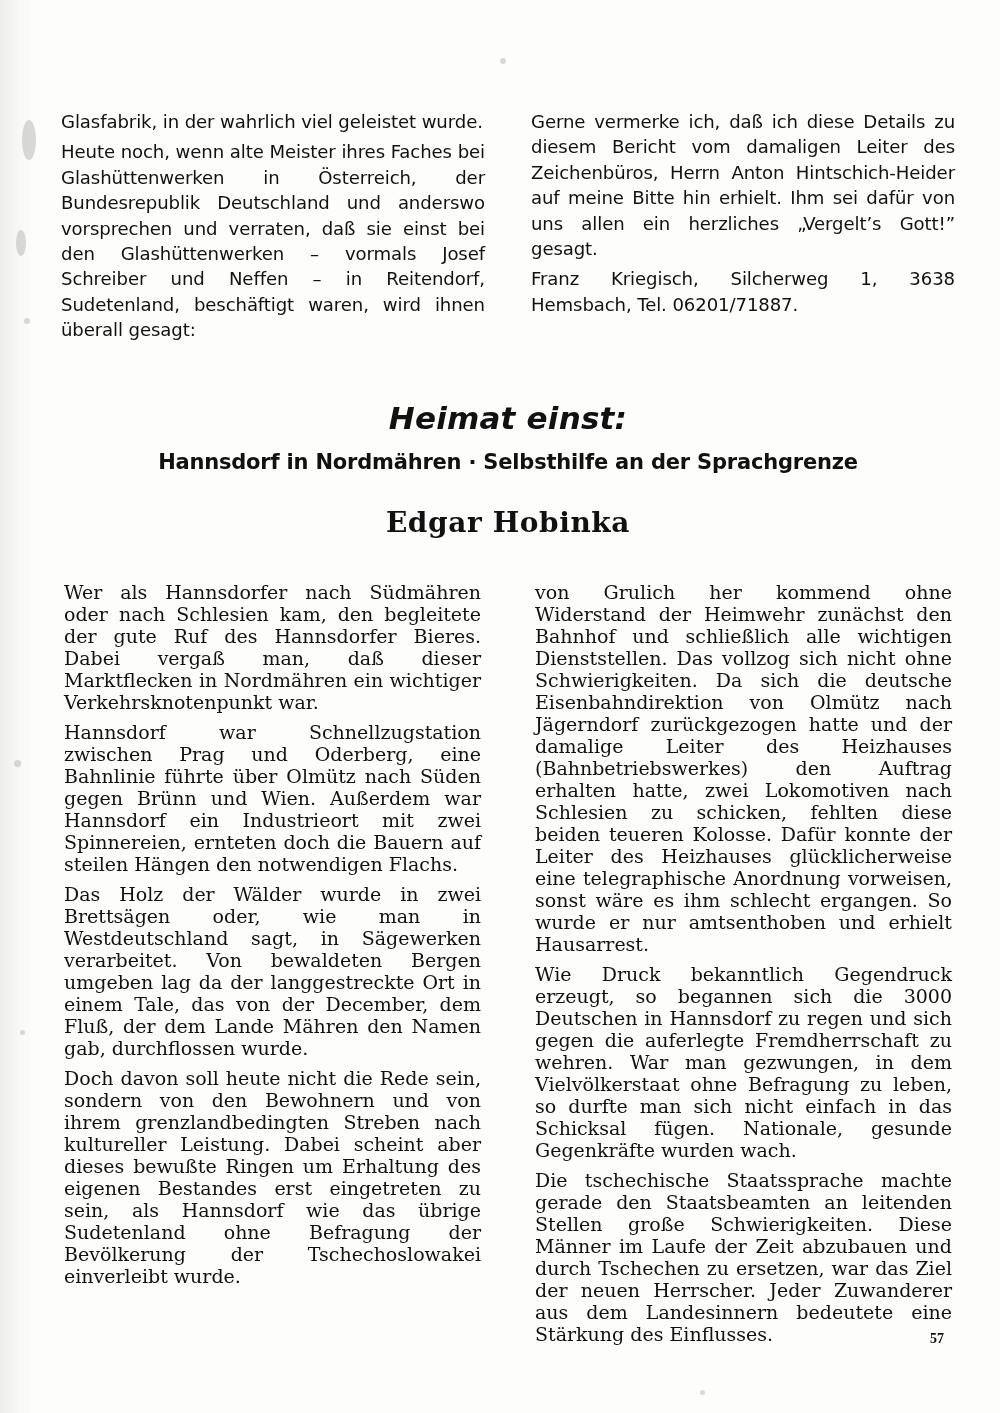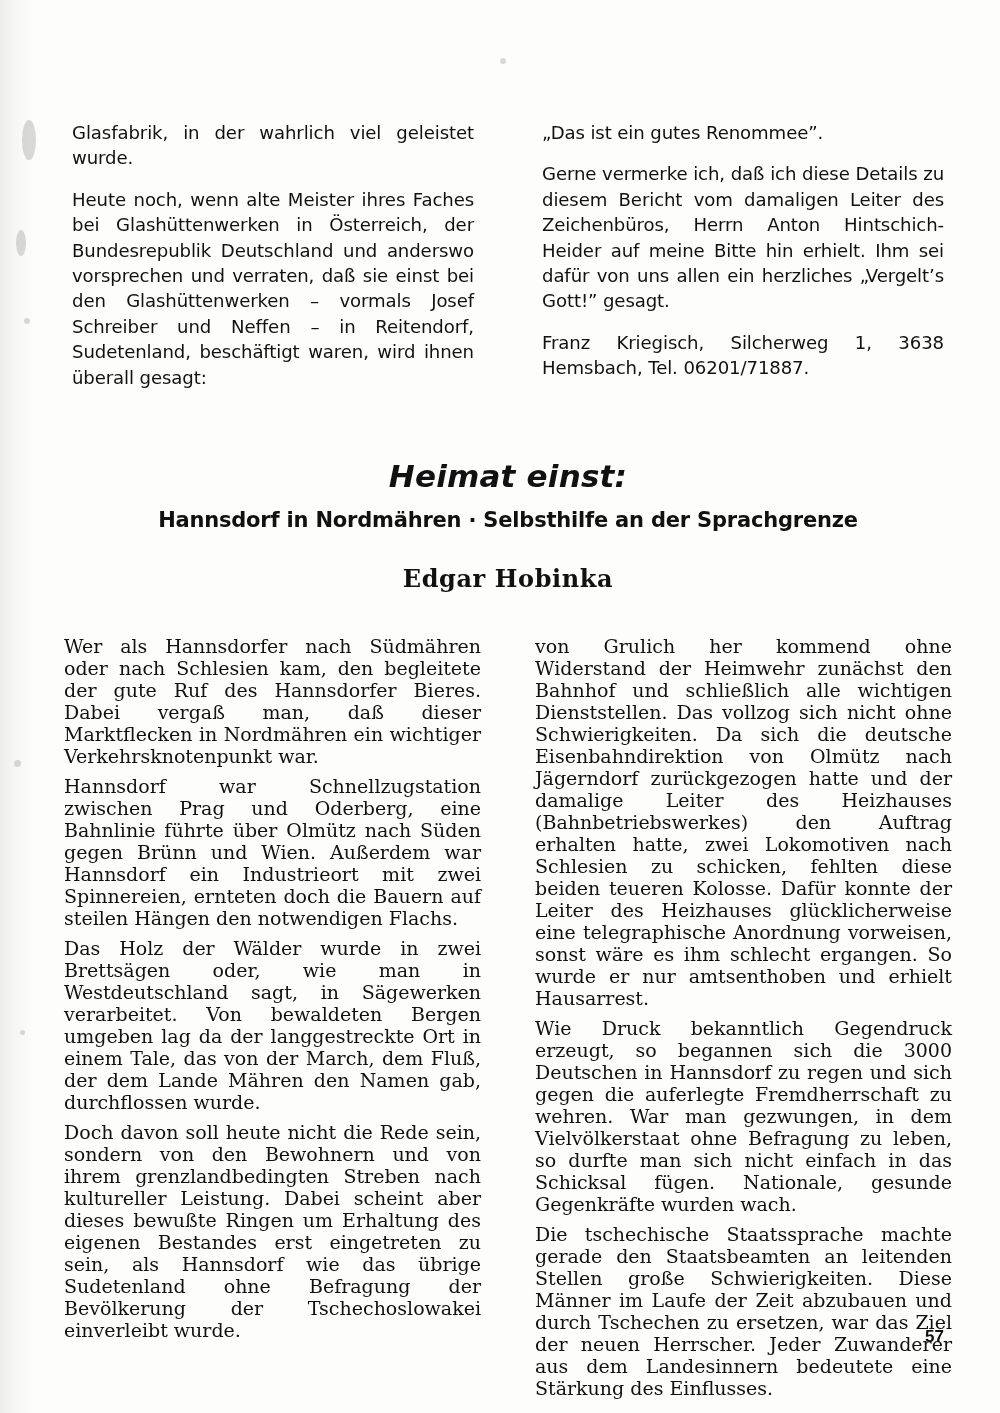--- a/index.html
+++ b/index.html
@@ -38,21 +38,21 @@
   }
   
   .cols {
     display: flex;
     gap: 36px;
   }
   .col {
     width: 434px;
   }
   p.just {
-    margin: 16px;
+    margin: 5px;
     text-align: justify;
     text-justify: inter-word;
     font-size: 19.4px;
     line-height: 25.6px;
     hyphens: manual;
   }
   p.just.sans {
     font-family: "DejaVu Sans", sans-serif;
     font-size: 18.1px;
     line-height: 25.4px;
@@ -76,21 +76,21 @@
   .h-sub {
     font-family: "DejaVu Sans", sans-serif;
     font-weight: bold;
     font-size: 21px;
     margin: 14px 0 0 0;
     letter-spacing: -0.2px;
   }
   .h-author {
     font-family: "DejaVu Serif", serif;
     font-weight: bold;
-    font-size: 24px;
+    font-size: 28px;
     margin: 32px 0 0 0;
     letter-spacing: .6px;
   }
 
   
   .body-cols {
     display: flex;
     gap: 38px;
     margin-top: 34px;
   }
@@ -101,23 +101,23 @@
     margin: 8px;
     text-align: justify;
     font-size: 19px;
     line-height: 22px;
     font-family: "DejaVu Serif", serif;
   }
   .folio {
     position: absolute;
     right: 56px;
     bottom: 66px;
-    font-family: Liberation Sans, sans-serif;
+    font-family: Liberation Serif, serif;
     font-weight: bold;
-    font-size: 17px;
+    font-size: 14px;
   }
 </style>
 </head>
 <body>
 
 <div class="page">
   <div class="scan-edge"></div>
   <div class="speck" style="left:22px; top:120px; width:14px; height:40px;"></div>
   <div class="speck" style="left:16px; top:230px; width:10px; height:26px;"></div>
   <div class="speck" style="left:24px; top:318px; width:6px; height:6px;"></div>
@@ -127,37 +127,36 @@
   <div class="speck" style="left:700px; top:1390px; width:5px; height:5px;"></div>
 
   <div class="content">
 
     <div class="cols">
       <div class="col">
         <p class="just sans lastline-left">Glasfabrik, in der wahrlich viel geleistet wurde.</p>
         <p class="just sans lastline-left">Heute noch, wenn alte Meister ihres Faches bei Glashüttenwerken in Österreich, der Bundesrepublik Deutschland und anderswo vorsprechen und verraten, daß sie einst bei den Glashüttenwerken – vormals Josef Schreiber und Neffen – in Reitendorf, Sudetenland, beschäftigt waren, wird ihnen überall gesagt:</p>
       </div>
       <div class="col">
-        <p class="just sans lastline-left">„Das ist ein gutes Renommee”.</p>
         <p class="just sans lastline-left">Gerne vermerke ich, daß ich diese Details zu diesem Bericht vom damaligen Leiter des Zeichenbüros, Herrn Anton Hintschich-Heider auf meine Bitte hin erhielt. Ihm sei dafür von uns allen ein herzliches „Vergelt’s Gott!” gesagt.</p>
         <p class="just sans lastline-left">Franz Kriegisch, Silcherweg 1, 3638 Hemsbach, Tel. 06201/71887.</p>
       </div>
     </div>
 
     <div class="headline-wrap">
       <h1 class="h-title">Heimat einst:</h1>
       <h2 class="h-sub">Hannsdorf in Nordmähren · Selbsthilfe an der Sprachgrenze</h2>
       <div class="h-author">Edgar Hobinka</div>
     </div>
 
     <div class="body-cols">
       <div class="body-col">
         <p>Wer als Hannsdorfer nach Südmähren oder nach Schlesien kam, den begleitete der gute Ruf des Hannsdorfer Bieres. Dabei vergaß man, daß dieser Marktflecken in Nordmähren ein wichtiger Verkehrsknotenpunkt war.</p>
         <p>Hannsdorf war Schnellzugstation zwischen Prag und Oderberg, eine Bahnlinie führte über Olmütz nach Süden gegen Brünn und Wien. Außerdem war Hannsdorf ein Industrieort mit zwei Spinnereien, ernteten doch die Bauern auf steilen Hängen den notwendigen Flachs.</p>
-        <p>Das Holz der Wälder wurde in zwei Brettsägen oder, wie man in Westdeutschland sagt, in Sägewerken verarbeitet. Von bewaldeten Bergen umgeben lag da der langgestreckte Ort in einem Tale, das von der March, dem Fluß, der dem Lande Mähren den Namen gab, durchflossen wurde.</p>
+        <p>Das Holz der Wälder wurde in zwei Brettsägen oder, wie man in Westdeutschland sagt, in Sägewerken verarbeitet. Von bewaldeten Bergen umgeben lag da der langgestreckte Ort in einem Tale, das von der December, dem Fluß, der dem Lande Mähren den Namen gab, durchflossen wurde.</p>
         <p>Doch davon soll heute nicht die Rede sein, sondern von den Bewohnern und von ihrem grenzlandbedingten Streben nach kultureller Leistung. Dabei scheint aber dieses bewußte Ringen um Erhaltung des eigenen Bestandes erst eingetreten zu sein, als Hannsdorf wie das übrige Sudetenland ohne Befragung der Bevölkerung der Tschechoslowakei einverleibt wurde.</p>
 
       </div>
       <div class="body-col">
         <p>von Grulich her kommend ohne Widerstand der Heimwehr zunächst den Bahnhof und schließlich alle wichtigen Dienststellen. Das vollzog sich nicht ohne Schwierigkeiten. Da sich die deutsche Eisenbahndirektion von Olmütz nach Jägerndorf zurückgezogen hatte und der damalige Leiter des Heizhauses (Bahnbetriebswerkes) den Auftrag erhalten hatte, zwei Lokomotiven nach Schlesien zu schicken, fehlten diese beiden teueren Kolosse. Dafür konnte der Leiter des Heizhauses glücklicherweise eine telegraphische Anordnung vorweisen, sonst wäre es ihm schlecht ergangen. So wurde er nur amtsenthoben und erhielt Hausarrest.</p>
         <p>Wie Druck bekanntlich Gegendruck erzeugt, so begannen sich die 3000 Deutschen in Hannsdorf zu regen und sich gegen die auferlegte Fremdherrschaft zu wehren. War man gezwungen, in dem Vielvölkerstaat ohne Befragung zu leben, so durfte man sich nicht einfach in das Schicksal fügen. Nationale, gesunde Gegenkräfte wurden wach.</p>
         <p>Die tschechische Staatssprache machte gerade den Staatsbeamten an leitenden Stellen große Schwierigkeiten. Diese Männer im Laufe der Zeit abzubauen und durch Tschechen zu ersetzen, war das Ziel der neuen Herrscher. Jeder Zuwanderer aus dem Landesinnern bedeutete eine Stärkung des Einflusses.</p>
       </div>
     </div>
   </div>

